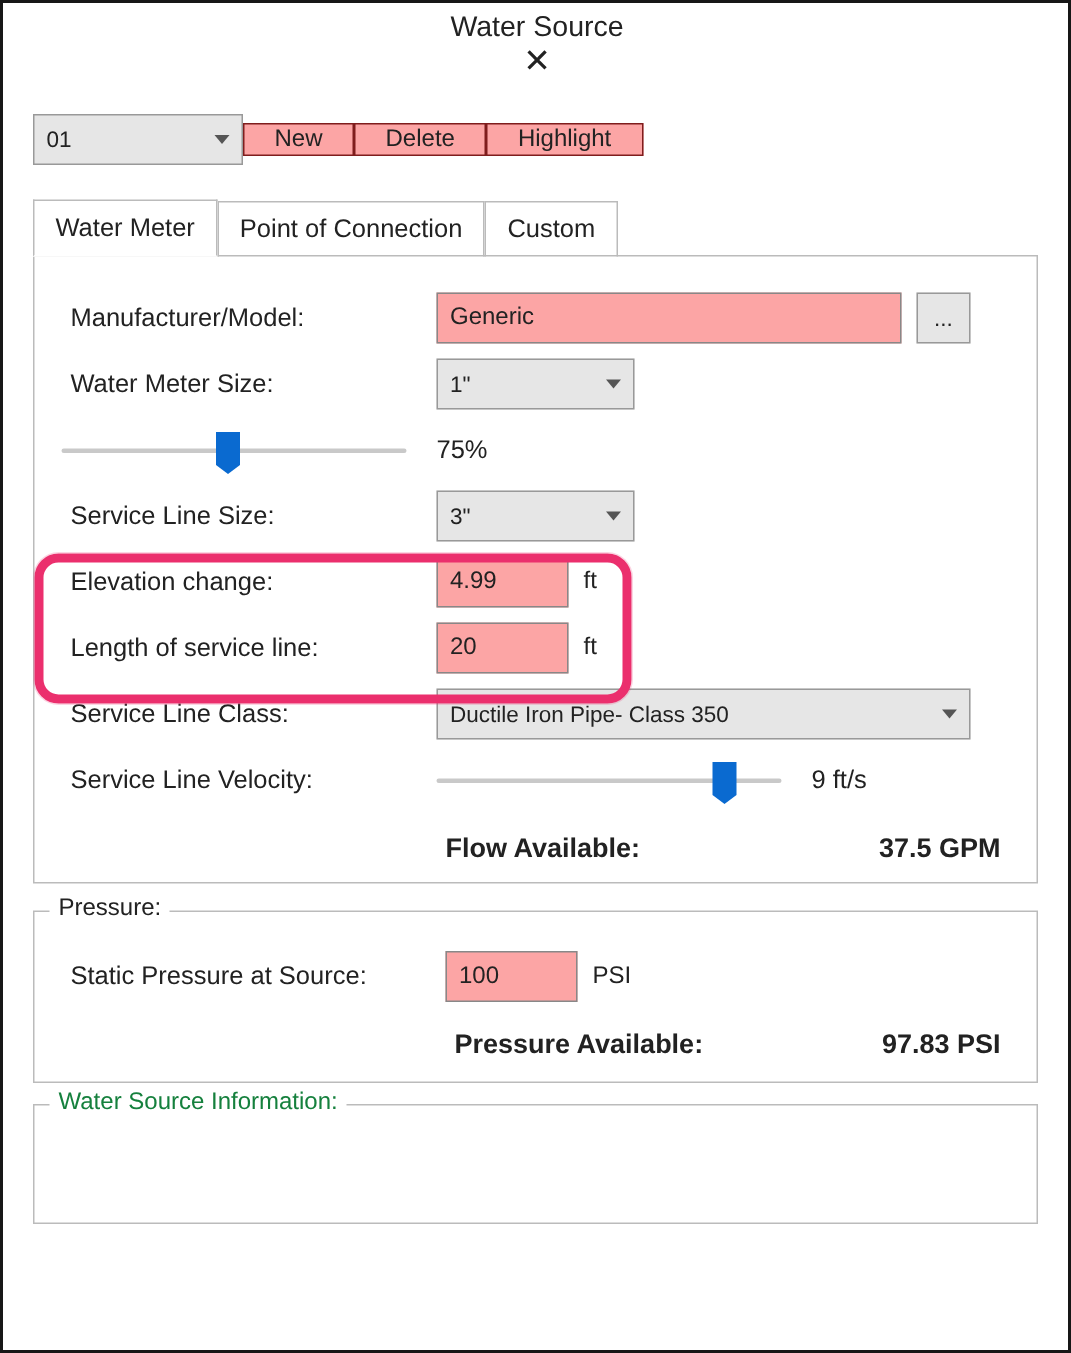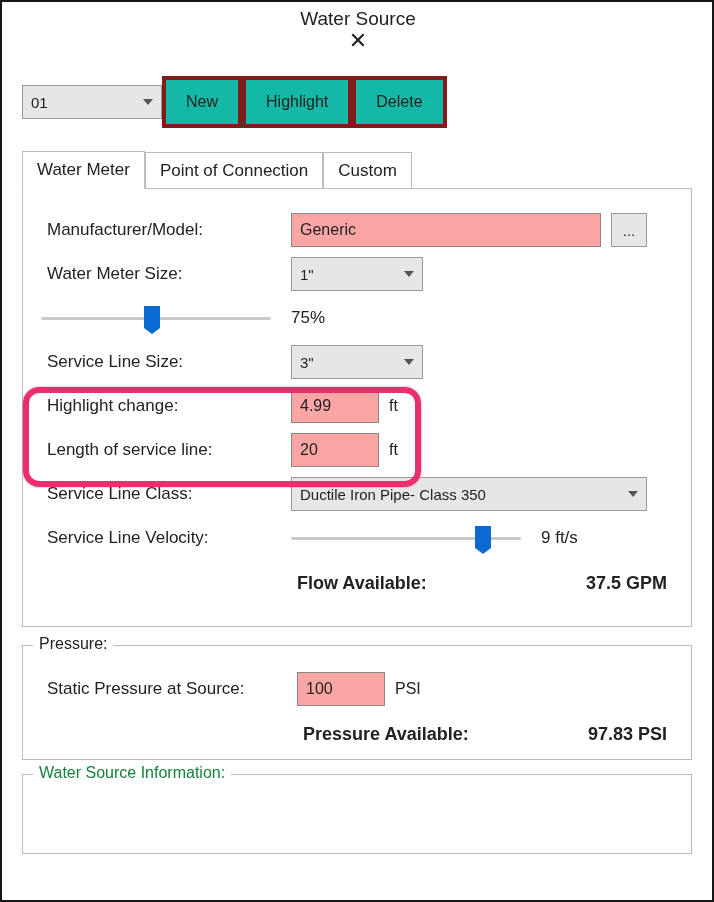--- a/index.html
+++ b/index.html
@@ -49,23 +49,23 @@
     min-width: 60px;
     cursor: pointer;
   }
   .select .chev {
     border-left: 5px solid transparent;
     border-right: 5px solid transparent;
     border-top: 6px solid #555;
     margin-left: 10px;
   }
   .btn {
-    border: 4px solid #7f1d1d;
-    background: #14b8a6;
-    height: 52px;
+    border: 1px solid #7f1d1d;
+    background: #fca5a5;
+    height: 22px;
     padding: 0 20px;
     display: flex;
     align-items: center;
     justify-content: center;
     cursor: pointer;
     font-size: 16px;
   }
   .tabs {
     display: flex;
     align-items: flex-end;
@@ -82,21 +82,21 @@
     background: #fff;
   }
   .tab.active {
     border-bottom: 1px solid #fff;
     z-index: 2;
   }
   .tab + .tab { margin-left: 0; }
   .panel {
     border: 1px solid #bbb;
     margin: 0 20px 18px 20px;
-    padding: 16px 18px 32px 18px;
+    padding: 16px 18px 12px 18px;
     position: relative;
   }
   .row {
     display: flex;
     align-items: center;
     min-height: 38px;
     margin: 6px 0;
   }
   .label-col {
     width: 250px;
@@ -215,22 +215,22 @@
     <span>Water Source</span>
     <span class="close-x">✕</span>
   </div>
 
   <div class="toolbar">
     <div class="select" style="width:140px">
       <span>01</span>
       <span class="chev"></span>
     </div>
     <div class="btn">New</div>
+    <div class="btn">Delete</div>
     <div class="btn">Highlight</div>
-    <div class="btn">Delete</div>
   </div>
 
   <div class="tabs">
     <div class="tab active">Water Meter</div>
     <div class="tab">Point of Connection</div>
     <div class="tab">Custom</div>
   </div>
 
   <div class="panel">
 
@@ -266,21 +266,21 @@
       <div class="label-col">Service Line Size:</div>
       <div class="ctrl-col">
         <div class="select" style="width:132px">
           <span>3"</span>
           <span class="chev"></span>
         </div>
       </div>
     </div>
 
     <div class="row">
-      <div class="label-col">Highlight change:</div>
+      <div class="label-col">Elevation change:</div>
       <div class="ctrl-col">
         <div class="textbox small">4.99</div>
         <span class="unit">ft</span>
       </div>
     </div>
 
     <div class="row">
       <div class="label-col">Length of service line:</div>
       <div class="ctrl-col">
         <div class="textbox small">20</div>

